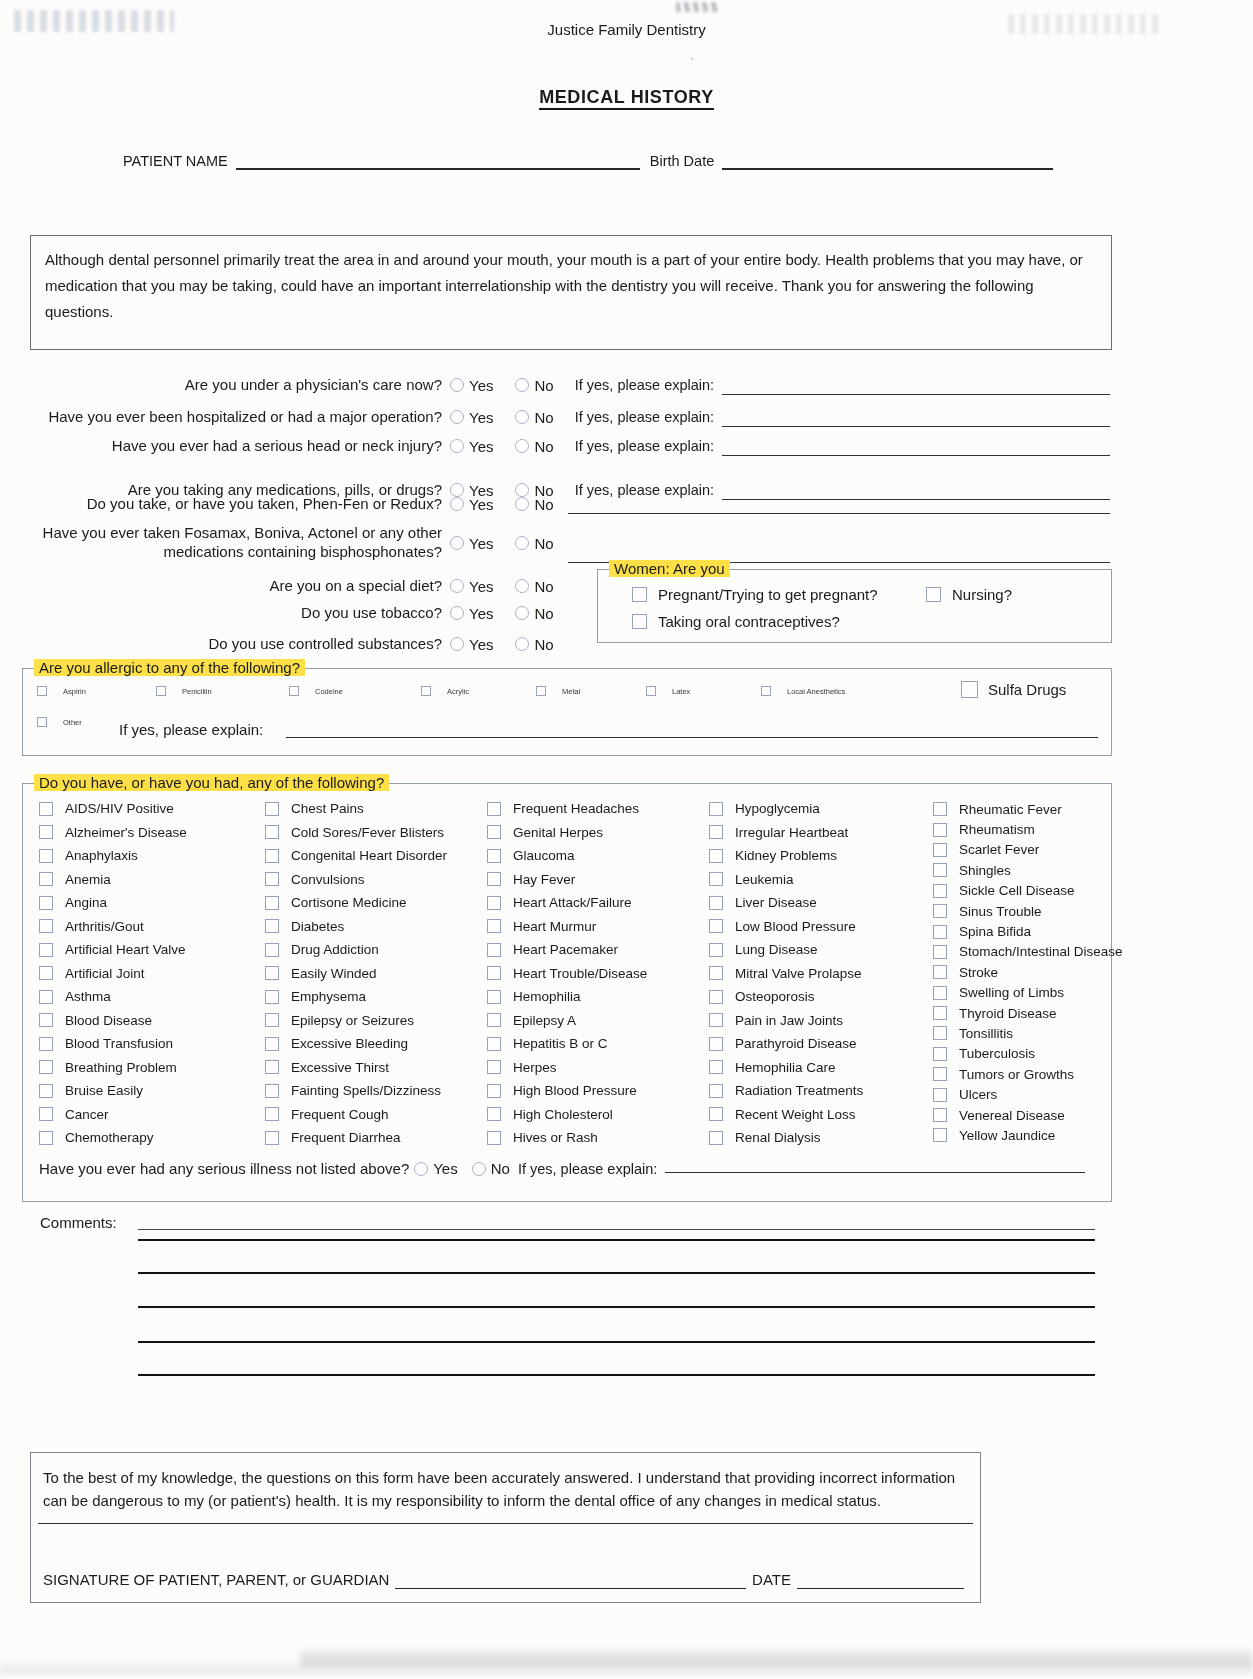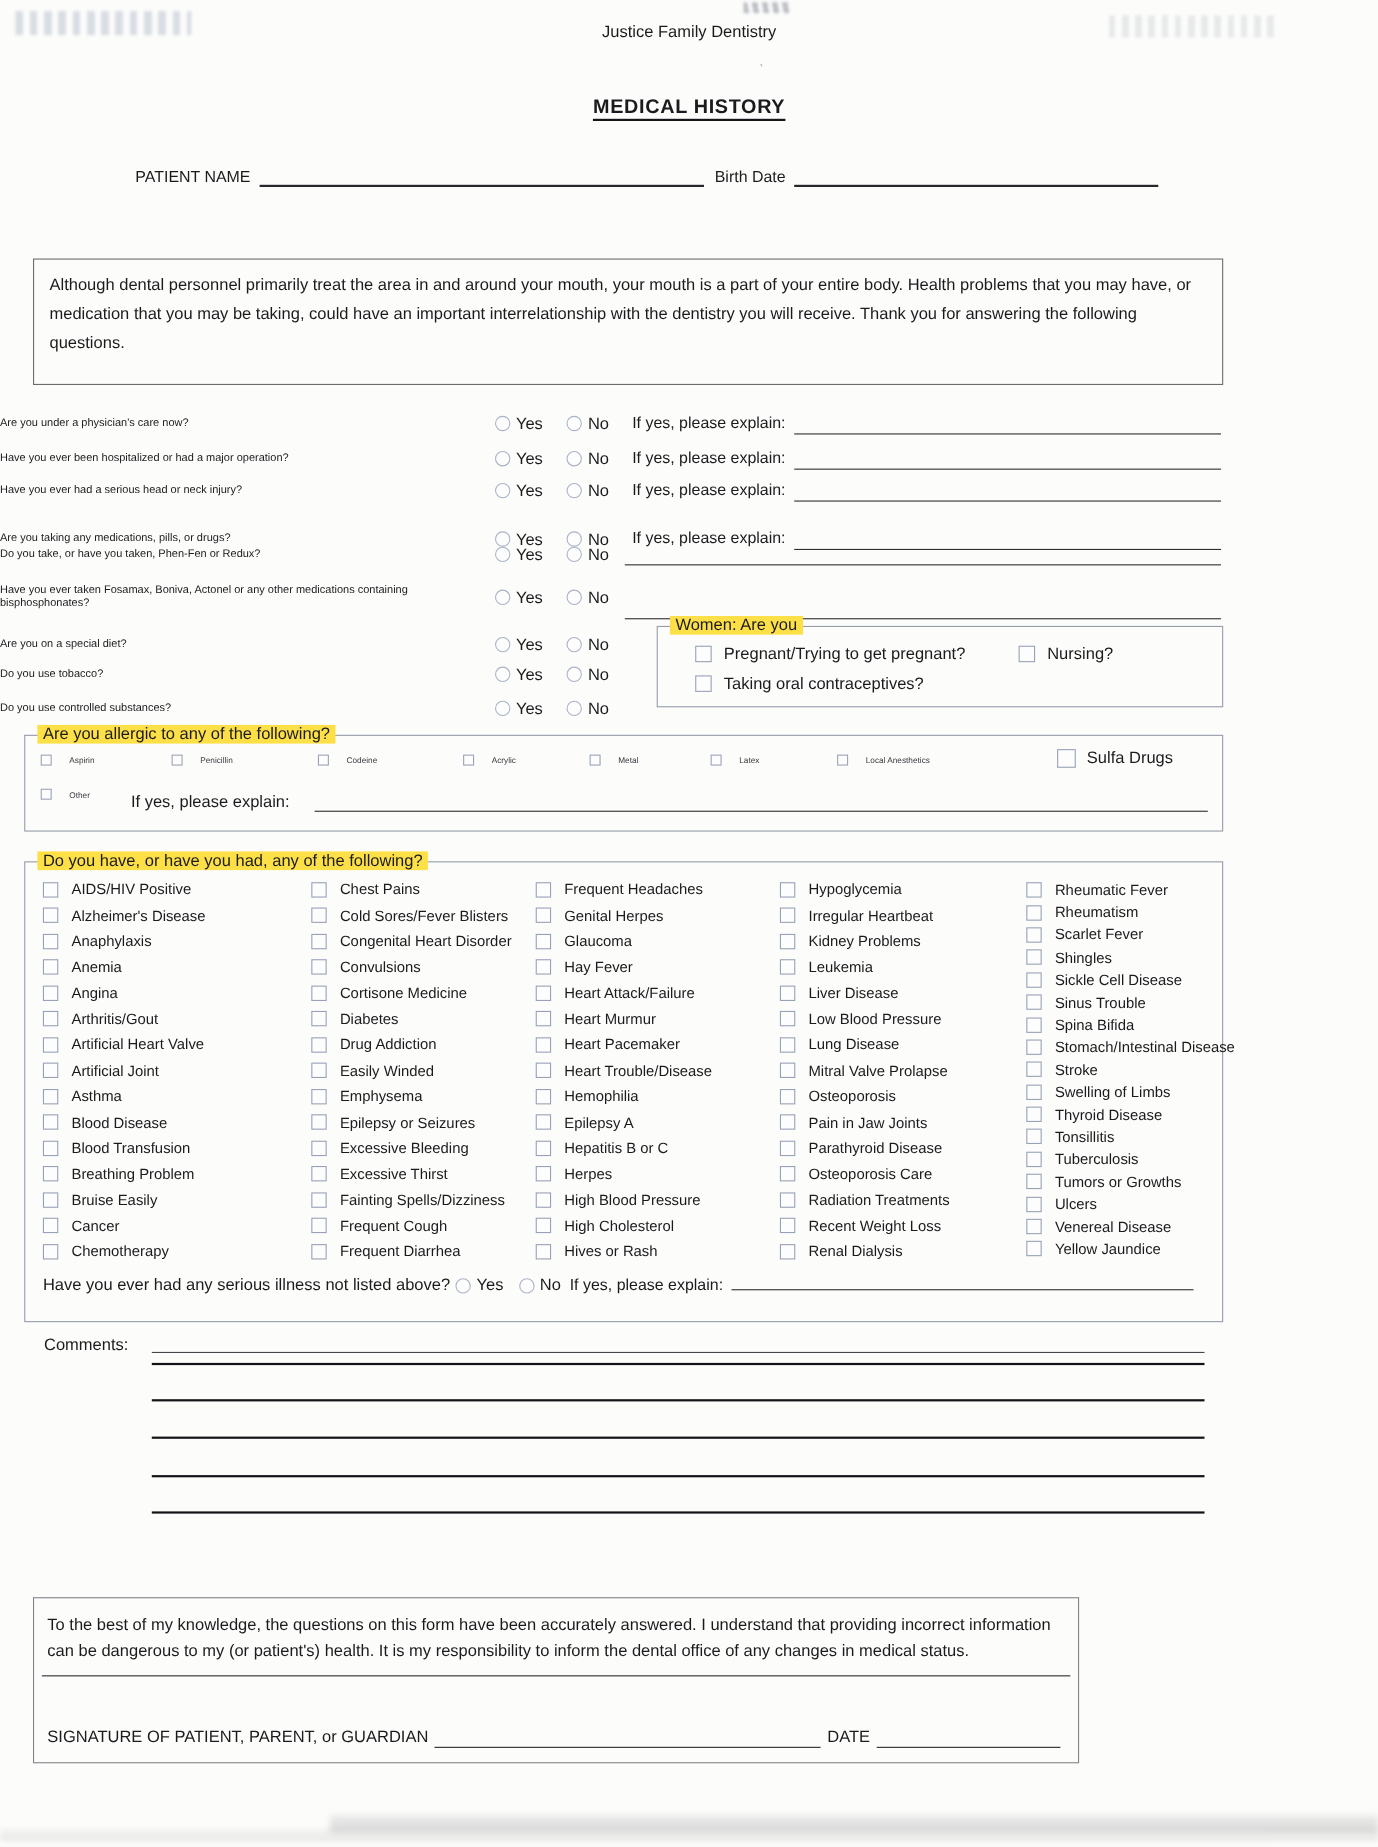--- a/index.html
+++ b/index.html
@@ -27,21 +27,21 @@
   .bd-line { flex: 1; margin-left: 8px; }
   
   .intro-box {
     position: absolute; top: 235px; left: 30px; width: 1082px; height: 115px;
     border: 1.5px solid #6c6c70; padding: 11px 14px;
     font-size: 15px; line-height: 1.73;
   }
   
   .questions { position: absolute; top: 0; left: 0; width: 1112px; }
   .q-row { position: absolute; left: 0; width: 1112px; display: flex; align-items: center; }
-  .q-label { width: 445px; text-align: left; font-size: 10px; line-height: 1.25; padding-right: 3px; }
+  .q-label { width: 445px; text-align: right; font-size: 15px; line-height: 1.25; padding-right: 3px; }
   .radio {
     width: 14px; height: 14px; flex: none;
     border: 1.6px solid #a9b3c6; border-radius: 50%;
     background: #fdfdfd; margin-left: 5px;
   }
   .yn { font-size: 15px; margin-left: 5px; }
   .no-radio { margin-left: 22px; }
   .explain-lbl { font-size: 14.5px; margin-left: 21px; white-space: nowrap; }
   .fill-line { flex: 1; border-bottom: 1.6px solid #2e2e33; align-self: flex-end; margin: 0 2px 4px 8px; }
   .line-only { margin-left: 14px; }
@@ -328,21 +328,21 @@
         </div>
         <div class="cond-item">
           <span class="checkbox"></span>
           <span class="cond-lbl">Cancer</span>
         </div>
         <div class="cond-item">
           <span class="checkbox"></span>
           <span class="cond-lbl">Chemotherapy</span>
         </div>
       </div>
-    <div class="cond-col" style="left:260px">
+    <div class="cond-col" style="left:242px">
         <div class="cond-item">
           <span class="checkbox"></span>
           <span class="cond-lbl">Chest Pains</span>
         </div>
         <div class="cond-item">
           <span class="checkbox"></span>
           <span class="cond-lbl">Cold Sores/Fever Blisters</span>
         </div>
         <div class="cond-item">
           <span class="checkbox"></span>
@@ -499,21 +499,21 @@
         <div class="cond-item">
           <span class="checkbox"></span>
           <span class="cond-lbl">Pain in Jaw Joints</span>
         </div>
         <div class="cond-item">
           <span class="checkbox"></span>
           <span class="cond-lbl">Parathyroid Disease</span>
         </div>
         <div class="cond-item">
           <span class="checkbox"></span>
-          <span class="cond-lbl">Osteoporosis Care</span>
+          <span class="cond-lbl">Hemophilia Care</span>
         </div>
         <div class="cond-item">
           <span class="checkbox"></span>
           <span class="cond-lbl">Radiation Treatments</span>
         </div>
         <div class="cond-item">
           <span class="checkbox"></span>
           <span class="cond-lbl">Recent Weight Loss</span>
         </div>
         <div class="cond-item">

